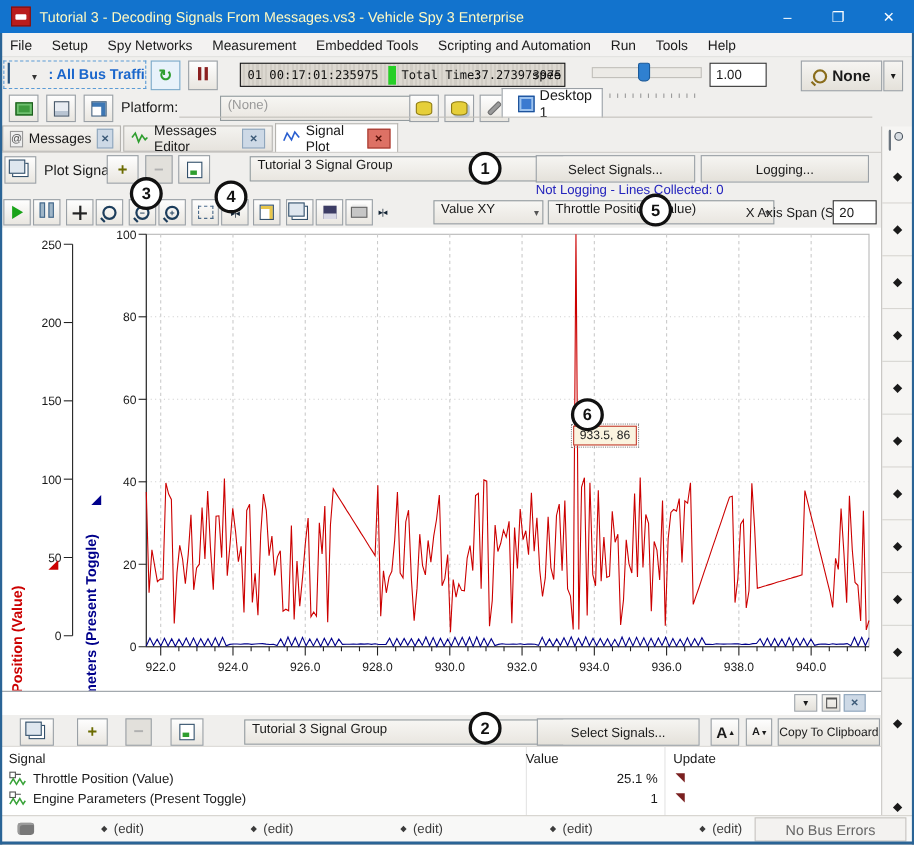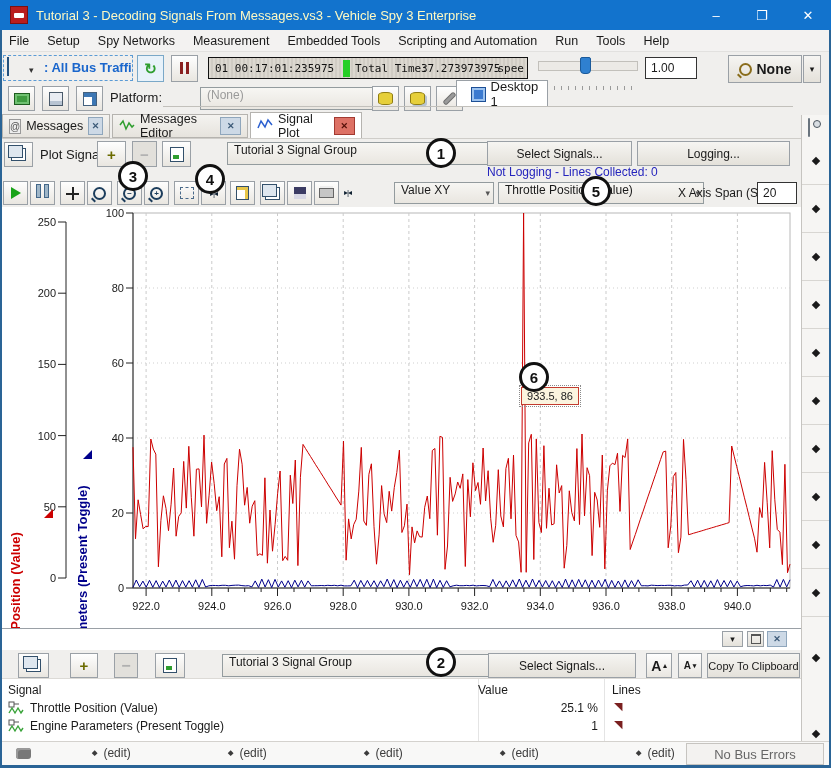--- a/index.html
+++ b/index.html
@@ -111,21 +111,21 @@
    <span class="a" style="left:3px;top:2px"><span class="spysq"></span></span>
    <span class="a" style="left:25px;top:9px;font-size:9px;color:#333">▾</span>
    <span class="a" style="left:40px;top:4px;width:88px;overflow:hidden;font-size:13px;font-weight:bold;color:#1a66cc;white-space:nowrap">: All Bus Traffic</span>
  </div>
  <div class="btn a" style="left:137px;top:55px;width:27px;height:27px;background:#e8f2fa;border-color:#7aa8c8">
    <span style="color:#2f9e2f;font-weight:bold;font-size:15px">↻</span>
  </div>
  <div class="btn a" style="left:171px;top:55px;width:27px;height:27px">
    <span class="bars"><i style="background:#8b2020"></i><i style="background:#8b2020"></i></span>
  </div>
- <div class="timebox a" style="left:208px;top:57px;width:320px;height:22px">
+ <div class="timebox a" style="left:218px;top:57px;width:296px;height:22px">
    <span class="a" style="left:6px;top:4px">01 00:17:01:235975</span>
    <span class="a" style="left:134px;top:2px;width:7px;height:17px;background:#26cf26;z-index:2"></span>
    <span class="a" style="left:146px;top:4px">Total Time:</span>
    <span class="a" style="left:212px;top:4px">37.273973975</span>
    <span class="a" style="right:3px;top:4px">spee</span>
  </div>
  <div class="slider-groove a" style="left:538px;top:61px;width:100px;height:10px"></div>
  <div class="slider-thumb a" style="left:580px;top:57px;width:11px;height:17px"></div>
  <div class="tickrow a" style="left:540px;top:76px;width:100px"><i></i><i></i><i></i><i></i><i></i><i></i><i></i><i></i><i></i><i></i><i></i><i></i><i></i><i></i></div>
  <div class="a" style="left:645px;top:57px;width:52px;height:22px;background:#fff;border:1px solid #333;font-size:12px;display:flex;align-items:center;padding-left:5px">1.00</div>
@@ -413,21 +413,21 @@
   <div class="btn a" style="left:678px;top:24px;width:24px;height:25px;font-weight:bold">
         <span style="font-size:10px">A</span>
         <span style="font-size:7px">▾</span>
       </div>
   <div class="pushbtn a" style="left:707px;top:24px;width:93px;height:25px;font-size:11px">Copy To Clipboard</div>
 
   <div class="a" style="left:478px;top:50px;width:1px;height:63px;background:#e4e4e4"></div>
   <div class="a" style="left:604px;top:50px;width:1px;height:63px;background:#e4e4e4"></div>
   <span class="a" style="left:8px;top:54px;font-size:12px">Signal</span>
   <span class="a" style="left:478px;top:54px;width:120px;text-align:left;font-size:12px">Value</span>
-  <span class="a" style="left:612px;top:54px;font-size:12px">Lines</span>
+  <span class="a" style="left:612px;top:54px;font-size:12px">Update</span>
       <div class="a" style="left:0;top:70px;width:801px;height:18px">
     <span class="a" style="left:8px;top:2px"><svg width="16" height="14">
             <rect x="1" y="1" width="5" height="5" fill="none" stroke="#555"></rect>
             <line x1="6" y1="3" x2="11" y2="3" stroke="#555"></line>
             <polyline points="1,12 4,7 7,12 10,7 13,12 15,9" fill="none" stroke="#3aa33a" stroke-width="1.4"></polyline>
           </svg></span>
     <span class="a" style="left:30px;top:2px;font-size:12px">Throttle Position (Value)</span>
     <span class="a" style="left:478px;top:2px;width:120px;text-align:right;font-size:12px">25.1 %</span>
     <span class="a" style="left:614px;top:1px;font-size:11px;color:#7a2020">◥</span>
   </div>

